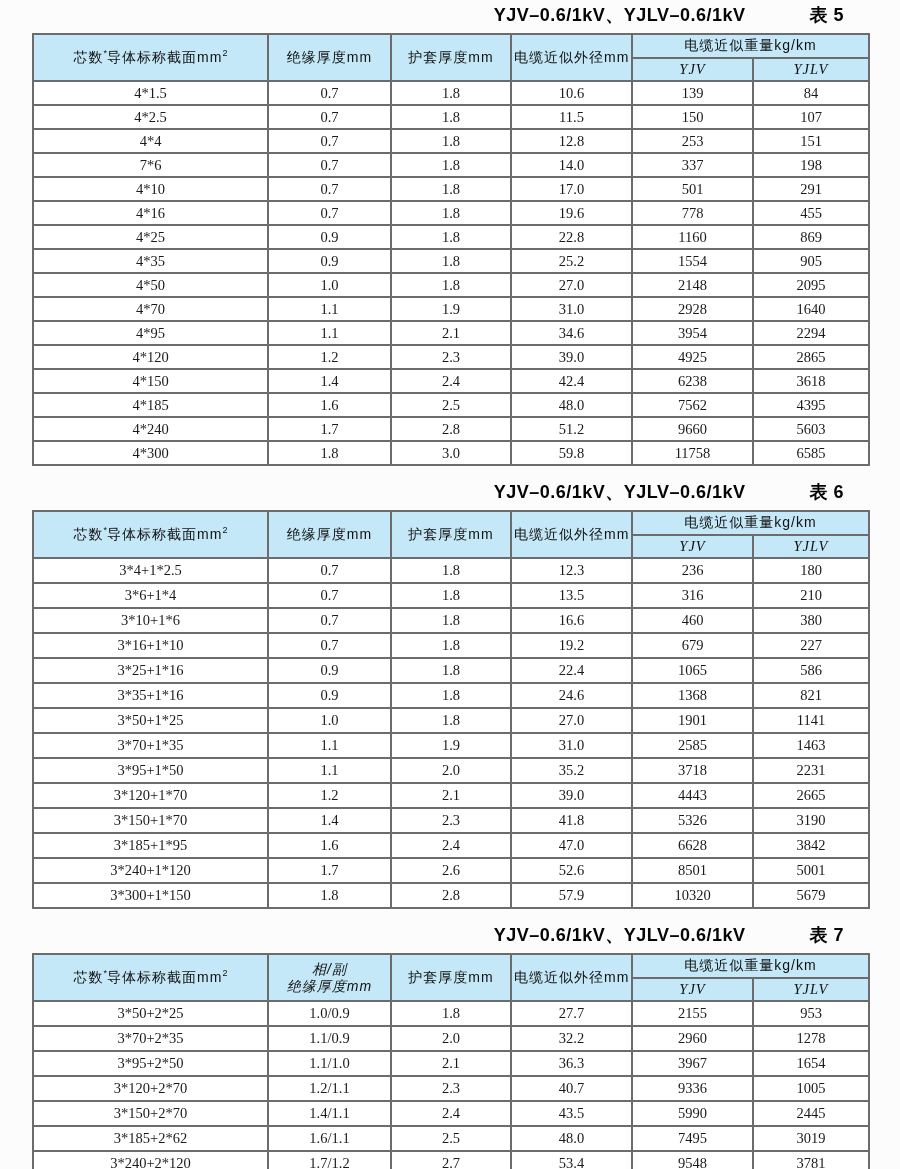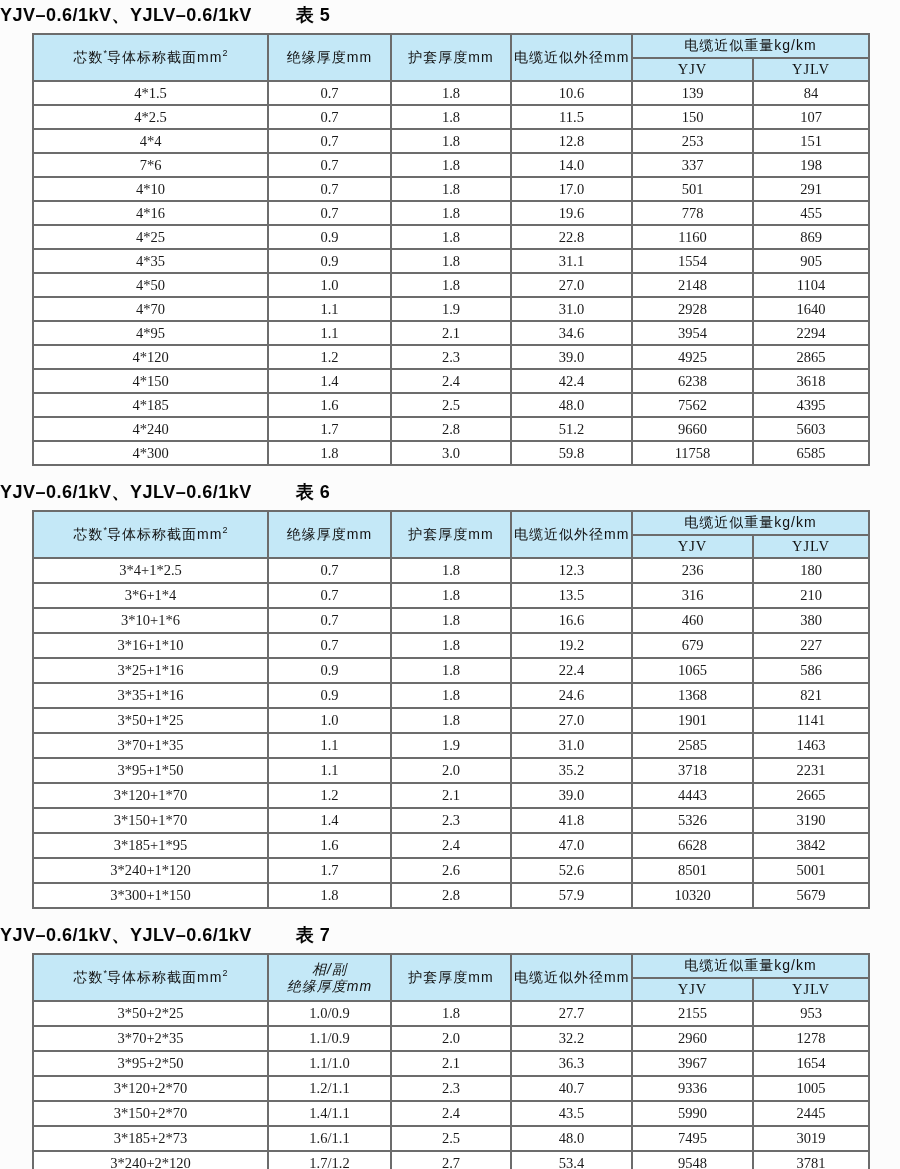--- a/index.html
+++ b/index.html
@@ -12,22 +12,23 @@
     background: #fcfcfc;
     overflow: hidden;
     color: #1a1a1a;
     font-family: "Liberation Serif", serif;
   }
   .sheet {
     padding-top: 2px;
   }
   .title-row {
     display: flex;
+    justify-content: flex-end;
     align-items: baseline;
-    gap: 44px;
+    gap: 64px;
     padding-right: 56px;
     font-family: "Liberation Sans", sans-serif;
     font-weight: bold;
     font-size: 18px;
     color: #050505;
     line-height: 22px;
     letter-spacing: 0.5px;
   }
   .title-row.first { margin-top: 2px; margin-bottom: 7px; }
   .title-row.later { margin-top: 15px; margin-bottom: 7px; }
@@ -54,20 +55,21 @@
     color: #111;
     padding: 1px 2px;
     letter-spacing: 1px;
   }
   .cable-table thead tr.top-head th { height: 20px; }
   .cable-table thead tr.sub-head th { height: 19px; }
   .cable-table th.latin {
     font-family: "Liberation Serif", serif;
     letter-spacing: 1px;
     font-size: 14.5px;
+    font-style: italic;
   }
   .cable-table th sup {
     font-size: 9px;
     letter-spacing: 0;
   }
   .cable-table th .stack {
     display: block;
     line-height: 17px;
     font-style: italic;
   }
@@ -166,31 +168,31 @@
           <td>0.9</td>
           <td>1.8</td>
           <td>22.8</td>
           <td>1160</td>
           <td>869</td>
         </tr>
         <tr>
           <td>4*35</td>
           <td>0.9</td>
           <td>1.8</td>
-          <td>31.1</td>
+          <td>25.2</td>
           <td>1554</td>
           <td>905</td>
         </tr>
         <tr>
           <td>4*50</td>
           <td>1.0</td>
           <td>1.8</td>
           <td>27.0</td>
           <td>2148</td>
-          <td>1104</td>
+          <td>2095</td>
         </tr>
         <tr>
           <td>4*70</td>
           <td>1.1</td>
           <td>1.9</td>
           <td>31.0</td>
           <td>2928</td>
           <td>1640</td>
         </tr>
         <tr>
@@ -452,21 +454,21 @@
         </tr>
         <tr>
           <td>3*150+2*70</td>
           <td>1.4/1.1</td>
           <td>2.4</td>
           <td>43.5</td>
           <td>5990</td>
           <td>2445</td>
         </tr>
         <tr>
-          <td>3*185+2*73</td>
+          <td>3*185+2*62</td>
           <td>1.6/1.1</td>
           <td>2.5</td>
           <td>48.0</td>
           <td>7495</td>
           <td>3019</td>
         </tr>
         <tr>
           <td>3*240+2*120</td>
           <td>1.7/1.2</td>
           <td>2.7</td>

